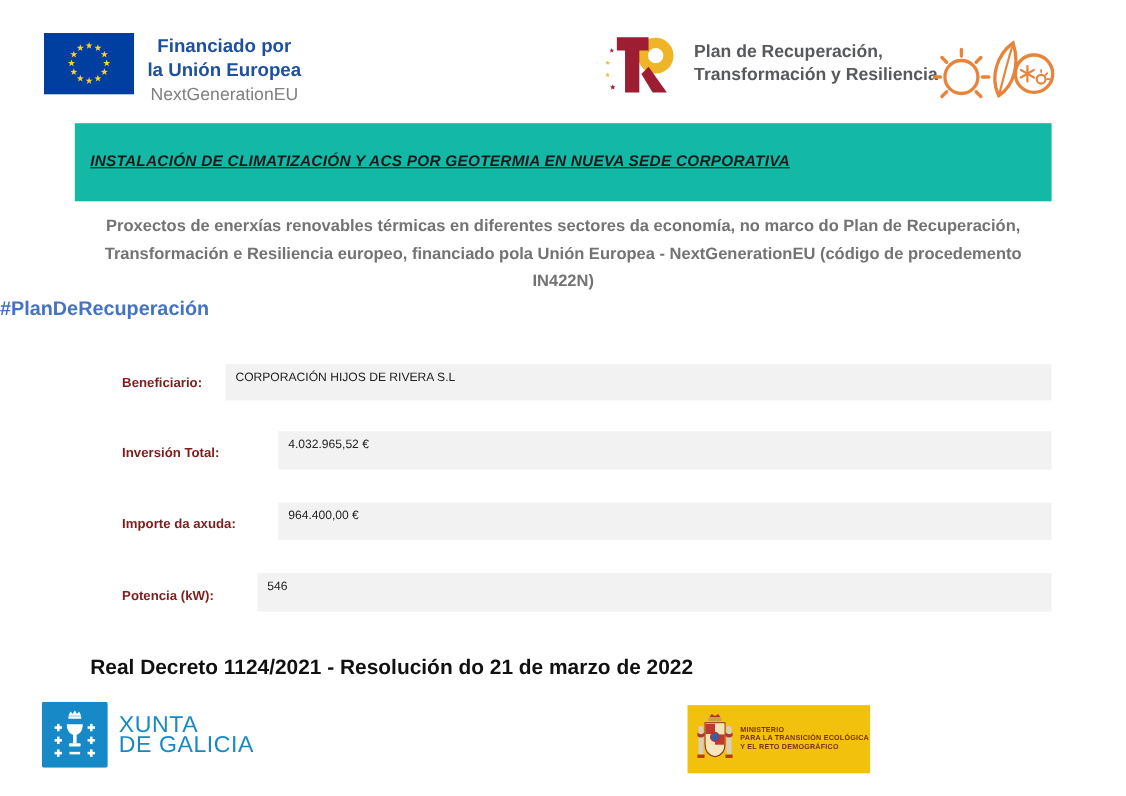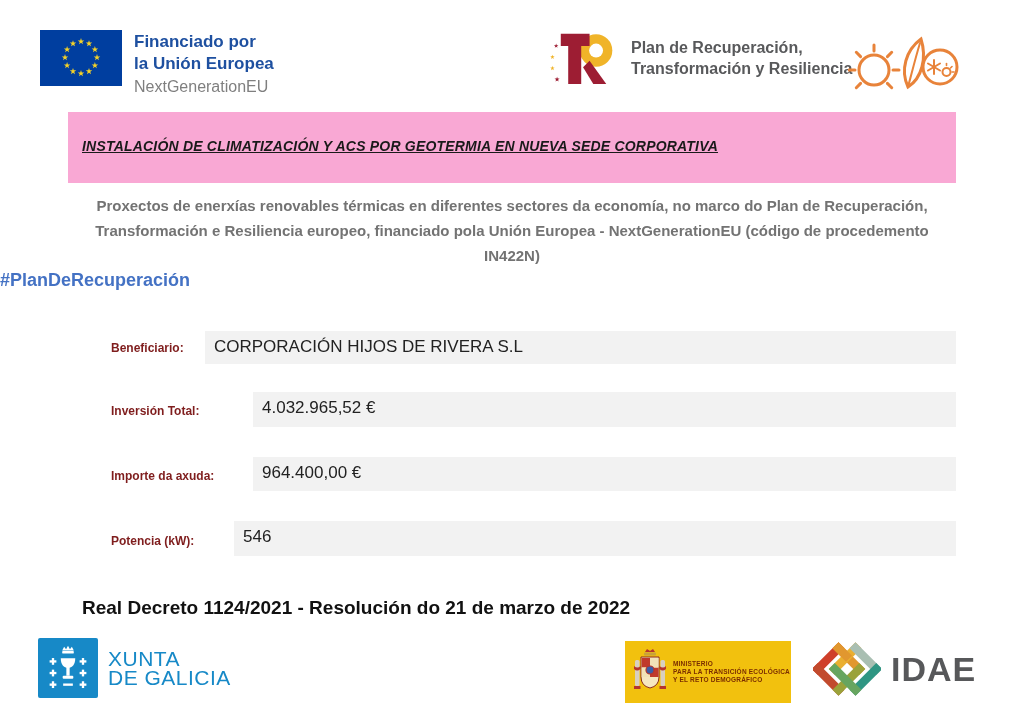--- a/index.html
+++ b/index.html
@@ -9,38 +9,38 @@
     position: relative;
     width: 1024px;
     height: 724px;
     background: #ffffff;
     overflow: hidden;
   }
 
   
   .eu-block { position: absolute; left: 40px; top: 30px; display: flex; gap: 12px; }
   .eu-flag { width: 82px; height: 56px; display: block; }
-  .eu-text { padding-top: 1px; }
+  .eu-text { padding-top: 1px; text-align: center; }
   .eu-text .l1, .eu-text .l2 {
     font-size: 17px; font-weight: bold; color: #1e50a0; line-height: 22px;
   }
   .eu-text .l3 { font-size: 16px; color: #7f7f7f; line-height: 22px; margin-top: 1px; }
 
   .prtr-block { position: absolute; left: 545px; top: 24px; display: flex; align-items: center; gap: 8px; }
   .prtr-mark { width: 78px; height: 68px; display: block; }
   .prtr-text .l1, .prtr-text .l2 {
     font-size: 16px; font-weight: bold; color: #58595b; line-height: 21px;
   }
 
   .thermal-icons { position: absolute; left: 848px; top: 30px; width: 112px; height: 70px; }
 
   
   .title-band {
     position: absolute; left: 68px; top: 112px; width: 888px; height: 71px;
-    background: #f9a8d4;
+    background: #14b8a6;
   }
   .title-band .title {
     position: absolute; left: 14px; top: 26px;
     font-size: 14px; font-weight: bold; font-style: italic;
     color: #1a1a1a; text-decoration: underline; letter-spacing: 0.2px;
   }
 
   
   .program {
     position: absolute; left: 90px; top: 193px; width: 844px;
@@ -48,21 +48,21 @@
     line-height: 25px;
   }
   .hashtag {
     position: absolute; left: 0; top: 270px; width: 1024px;
     font-size: 18px; font-weight: bold; color: #4472c4;
   }
 
   
   .field-label { position: absolute; font-size: 12px; font-weight: bold; color: #7f1d1d; margin-left: 29px; }
   .field-box { position: absolute; background: #f2f2f2; }
-  .field-box .val { position: absolute; left: 9px; top: 6px; font-size: 17px; color: #222; }
+  .field-box .val { position: absolute; left: 9px; top: 6px; font-size: 11px; color: #222; }
 
   .lbl-1 { left: 82px; top: 341px; }
   .box-1 { left: 205px; top: 331px; width: 751px; height: 33px; }
 
   .lbl-2 { left: 82px; top: 404px; }
   .box-2 { left: 253px; top: 392px; width: 703px; height: 35px; }
 
   .lbl-3 { left: 82px; top: 469px; }
   .box-3 { left: 253px; top: 457px; width: 703px; height: 34px; }
 
@@ -262,32 +262,14 @@
       <path d="M17,10 h8.5 v9.5 h-8.5 z" fill="#f2e3b8"></path>
       <circle cx="17" cy="22" r="4" fill="#3a5da8" stroke="#b5342d" stroke-width="1.2"></circle>
     </svg>
     <div class="ministerio-text">
       <div>MINISTERIO</div>
       <div>PARA LA TRANSICIÓN ECOLÓGICA</div>
       <div>Y EL RETO DEMOGRÁFICO</div>
     </div>
   </div>
 
-  <div class="idae-block">
-    <svg class="idae-mark" viewBox="0 0 70 70" fill="none" stroke-width="9" stroke-linecap="square">
-
-      <path d="M4,35 L26,13" stroke="#cf3f2a"></path>
-      <path d="M26,13 L48,35" stroke="#e1972f"></path>
-      <path d="M4,35 L26,57" stroke="#c24a2d"></path>
-      <path d="M48,35 L26,57" stroke="#9aa23a"></path>
-
-      <path d="M22,35 L44,13" stroke="#eaaf30"></path>
-      <path d="M44,13 L66,35" stroke="#a9bfb2"></path>
-      <path d="M66,35 L44,57" stroke="#2f9683"></path>
-      <path d="M22,35 L44,57" stroke="#67a55f"></path>
-
-      <path d="M40,21 L48,35 L38,45" stroke="#9aa23a" stroke-width="0"></path>
-      <path d="M26,13 L34,21" stroke="#e1972f"></path>
-    </svg>
-    <div class="idae-text">IDAE</div>
-  </div>
 
 </div>
 
 </body></html>

